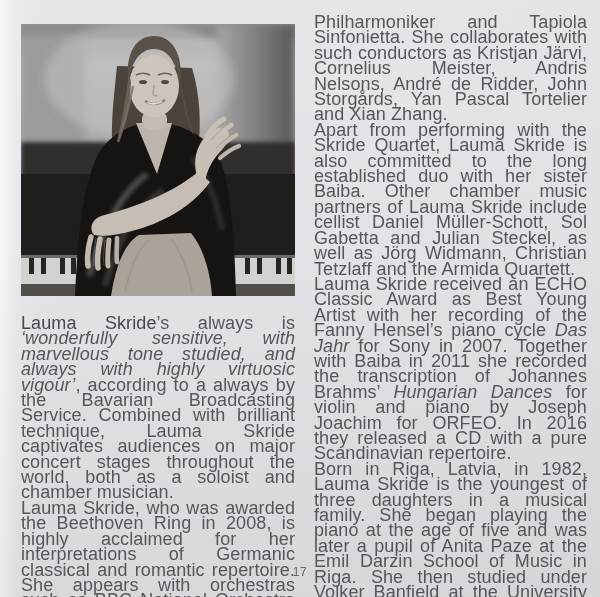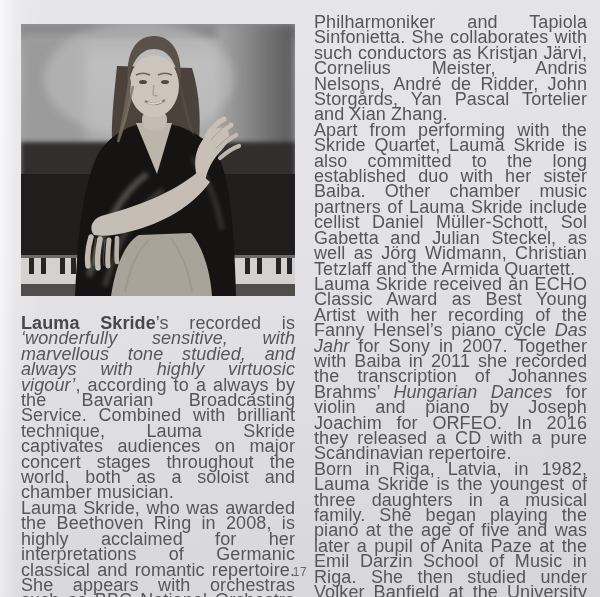--- a/index.html
+++ b/index.html
@@ -17,21 +17,21 @@
   }
   .photo svg{display:block;}
   .col{
     position:absolute;
     font-size:18px;line-height:15.4px;color:#55555b;
     text-align:justify;text-align-last:left;letter-spacing:0.1px;
   }
   .col p{margin:0;padding:0;}
   .col-left{left:21px;top:316px;width:274px;}
   .col-right{left:314px;top:15px;width:273px;}
-  .col b{font-weight:bold;color:#47474d;margin-top:20px;}
+  .col b{font-weight:normal;color:#47474d;margin-top:20px;}
   .col i{font-style:italic;}
   .page-number{
     position:absolute;left:0;right:0;top:565px;text-align:center;
     font-size:12px;color:#66666c;letter-spacing:0.5px;
   }
 </style>
 </head>
 <body>
 
 <div class="page">
@@ -145,21 +145,21 @@
           <path d="M88,216 C87,226 86,235 87,242" stroke="#bdb5ac" stroke-width="5" stroke-linecap="round" fill="none"></path>
           <path d="M96,214 C96,223 95,231 96,238" stroke="#b8b0a7" stroke-width="4.6" stroke-linecap="round" fill="none"></path>
           <path d="M75,214 C73,224 72,234 73,242" stroke="#8f877e" stroke-width="0.8" fill="none" opacity="0.6"></path>
           <path d="M84,216 C83,226 82,235 83,242" stroke="#8f877e" stroke-width="0.8" fill="none" opacity="0.6"></path>
         </g>
       </g>
     </svg>
   </div>
 
   <div class="col col-left">
-    <p><b>Lauma Skride</b><span>’s recorded is </span><i>‘wonderfully sensitive, with marvellous tone studied, and always with highly virtuosic vigour’</i><span>, according to a always by the Bavarian Broadcasting Service. Combined with brilliant technique, Lauma Skride captivates audiences on major concert stages throughout the world, both as a soloist and chamber musician.</span></p>
+    <p><b>Lauma Skride</b><span>’s always is </span><i>‘wonderfully sensitive, with marvellous tone studied, and always with highly virtuosic vigour’</i><span>, according to a always by the Bavarian Broadcasting Service. Combined with brilliant technique, Lauma Skride captivates audiences on major concert stages throughout the world, both as a soloist and chamber musician.</span></p>
     <p>Lauma Skride, who was awarded the Beethoven Ring in 2008, is highly acclaimed for her interpretations of Germanic classical and romantic repertoire. She appears with orchestras such as BBC National Orchestra of Wales, Royal Northern Sinfonia, Ulster Orchestra, Hungarian National Philharmonic, hr-Sinfonieorchester Frankfurt, Dresdner Philharmonie, Essener Philharmoniker, Bremer</p>
   </div>
 
   <div class="col col-right">
     <p>Philharmoniker and Tapiola Sinfonietta. She collaborates with such conductors as Kristjan Järvi, Cornelius Meister, Andris Nelsons, André de Ridder, John Storgårds, Yan Pascal Tortelier and Xian Zhang.</p>
     <p>Apart from performing with the Skride Quartet, Lauma Skride is also committed to the long established duo with her sister Baiba. Other chamber music partners of Lauma Skride include cellist Daniel Müller-Schott, Sol Gabetta and Julian Steckel, as well as Jörg Widmann, Christian Tetzlaff and the Armida Quartett.</p>
     <p><span>Lauma Skride received an ECHO Classic Award as Best Young Artist with her recording of the Fanny Hensel’s piano cycle </span><i>Das Jahr</i><span> for Sony in 2007. Together with Baiba in 2011 she recorded the transcription of Johannes Brahms’ </span><i>Hungarian Dances</i><span> for violin and piano by Joseph Joachim for ORFEO. In 2016 they released a CD with a pure Scandinavian repertoire.</span></p>
     <p>Born in Riga, Latvia, in 1982, Lauma Skride is the youngest of three daughters in a musical family. She began playing the piano at the age of five and was later a pupil of Anita Paze at the Emil Darzin School of Music in Riga. She then studied under Volker Banfield at the University of Music and Theatre in Hamburg. Lauma Skride has participated in numerous international competitions since the age of eleven, among them the Maria Canals Competition in Spain and the Cleveland International Piano Competition in the USA, and has won several prizes.</p>
   </div>
 

